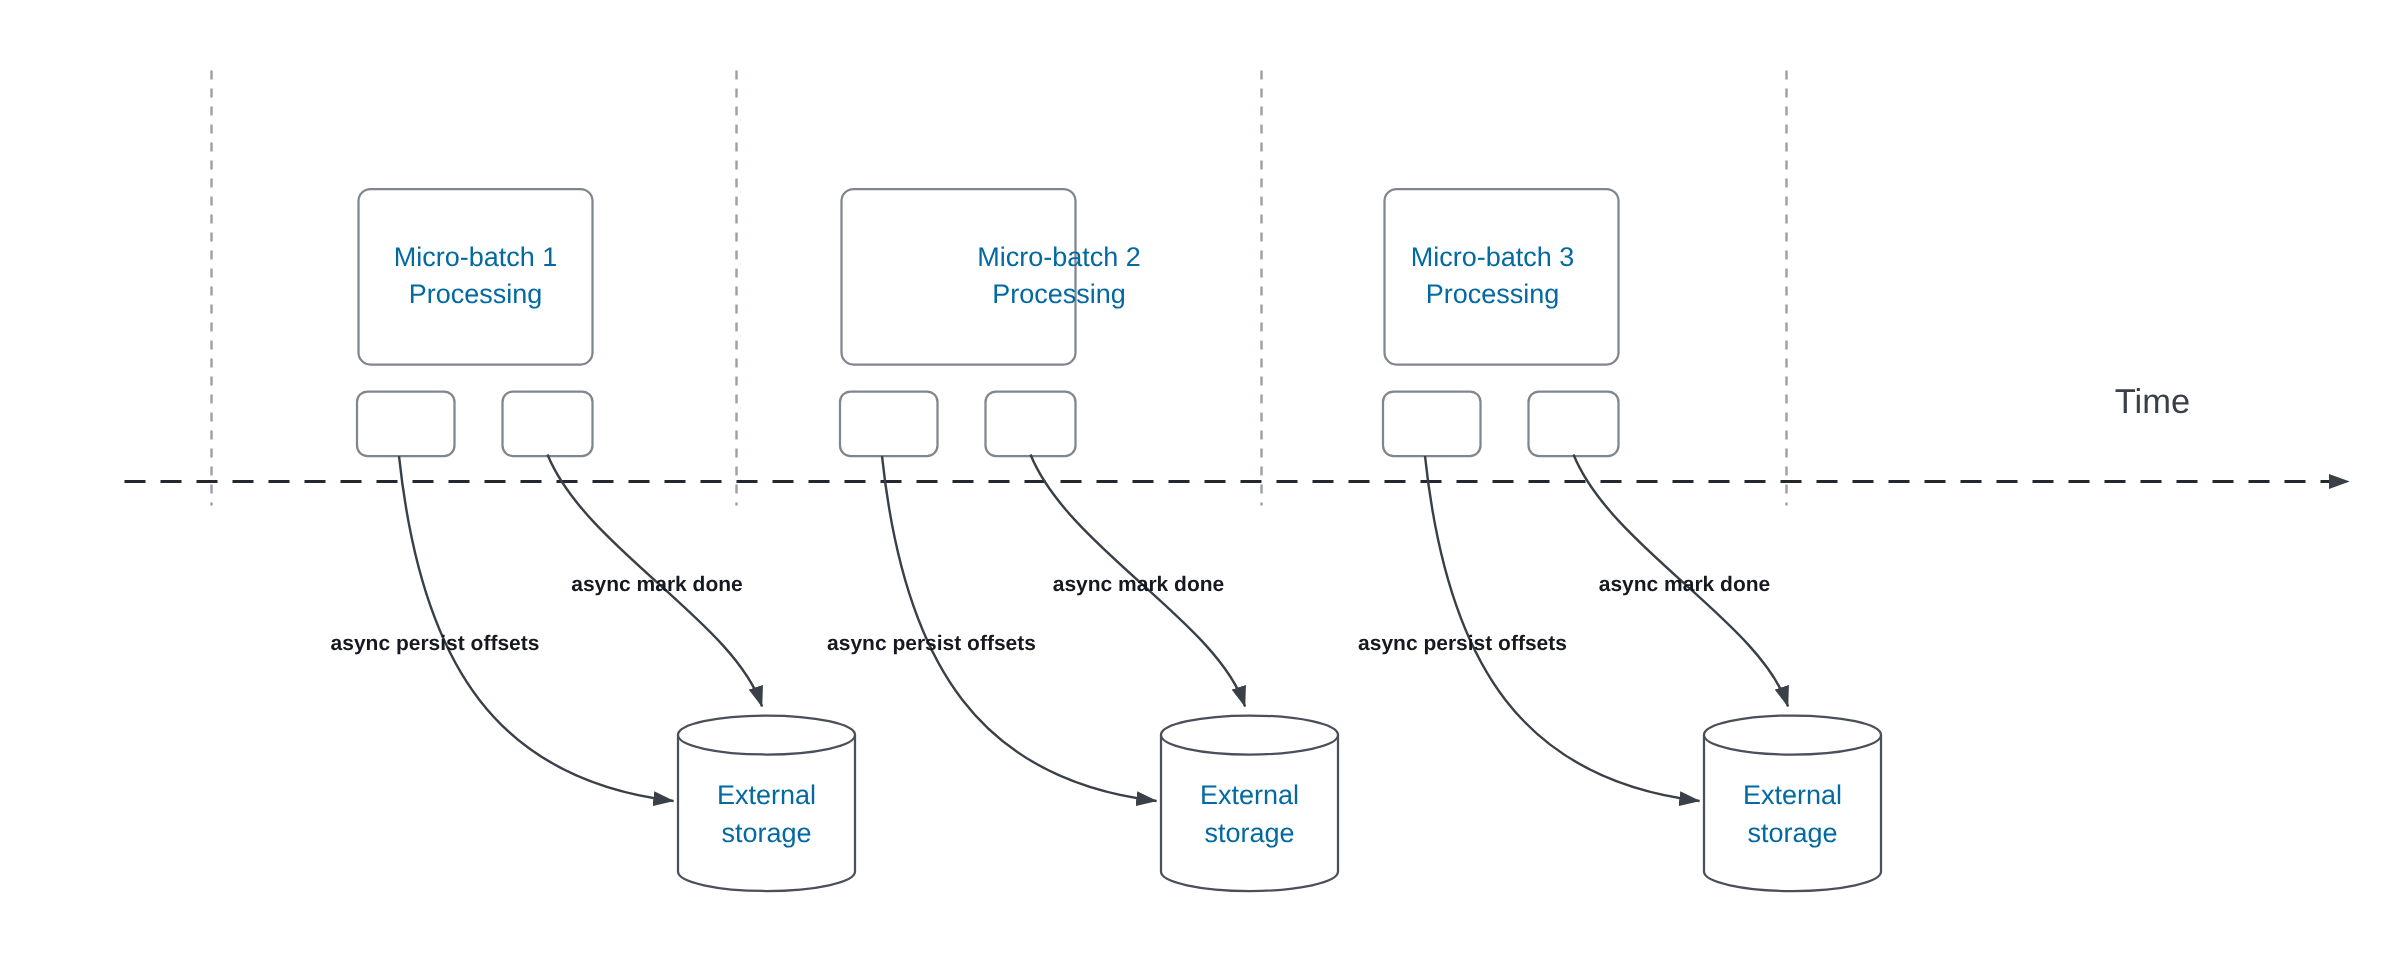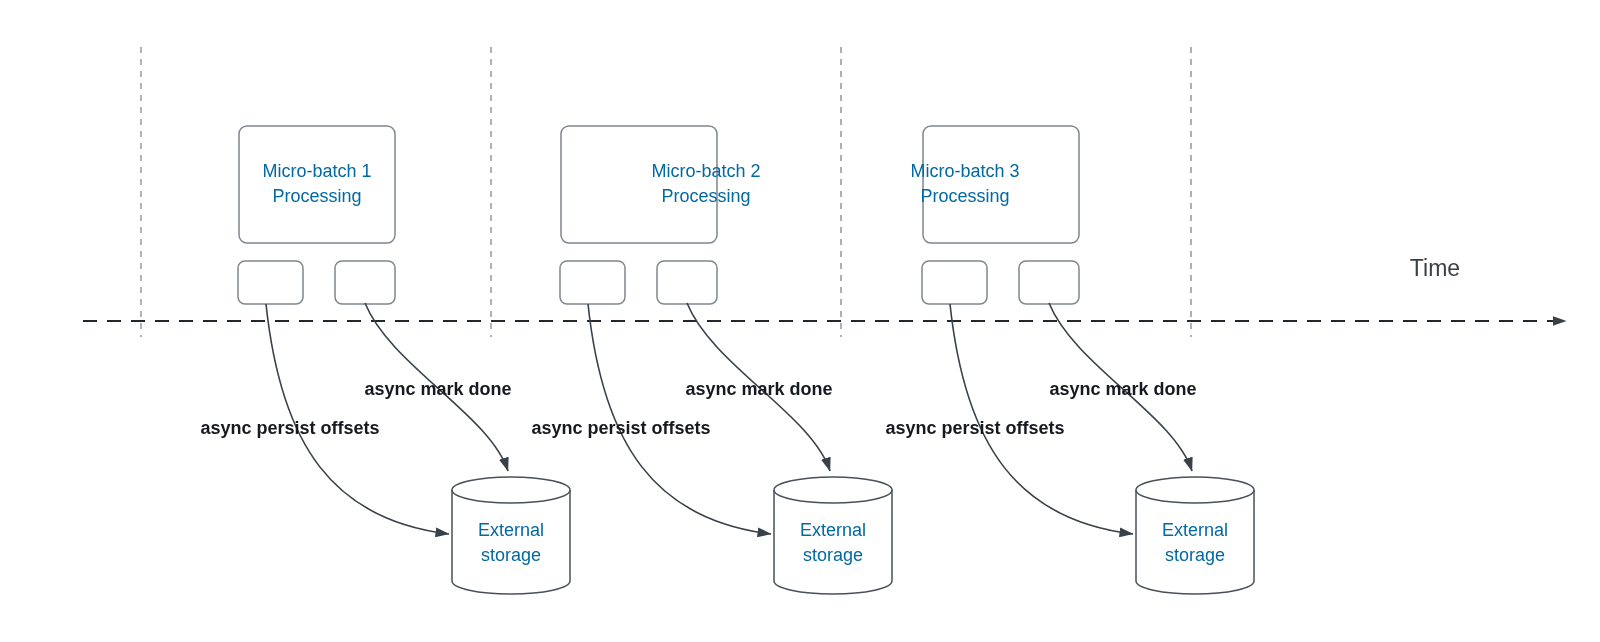--- a/index.html
+++ b/index.html
@@ -19,21 +19,21 @@
     white-space: nowrap;
     pointer-events: none;
   }
   .node-label {
     font-size: 18px;
     line-height: 25px;
     color: #0369a1;
   }
   .node-label span { display: block; }
   .edge-label {
-    font-size: 18px;
+    font-size: 14px;
     font-weight: bold;
     color: #16191f;
   }
   .time-label {
     font-size: 23px;
     color: #3a4047;
   }
 </style>
 </head>
 <body>
@@ -86,21 +86,21 @@
   </svg>
 
   <div class="label node-label" style="left:317px; top:184px;">
     <span>Micro-batch 1</span>
     <span>Processing</span>
   </div>
   <div class="label node-label" style="left:676px; top:184px;margin-left:30px;">
     <span>Micro-batch 2</span>
     <span>Processing</span>
   </div>
-  <div class="label node-label" style="left:965px; top:184px;">
+  <div class="label node-label" style="left:995px; top:184px;">
     <span>Micro-batch 3</span>
     <span>Processing</span>
   </div>
 
   <div class="label edge-label" style="left:290px; top:428px;">async persist offsets</div>
   <div class="label edge-label" style="left:621px; top:428px;">async persist offsets</div>
   <div class="label edge-label" style="left:975px; top:428px;">async persist offsets</div>
 
   <div class="label edge-label" style="left:438px; top:389px;">async mark done</div>
   <div class="label edge-label" style="left:759px; top:389px;">async mark done</div>

